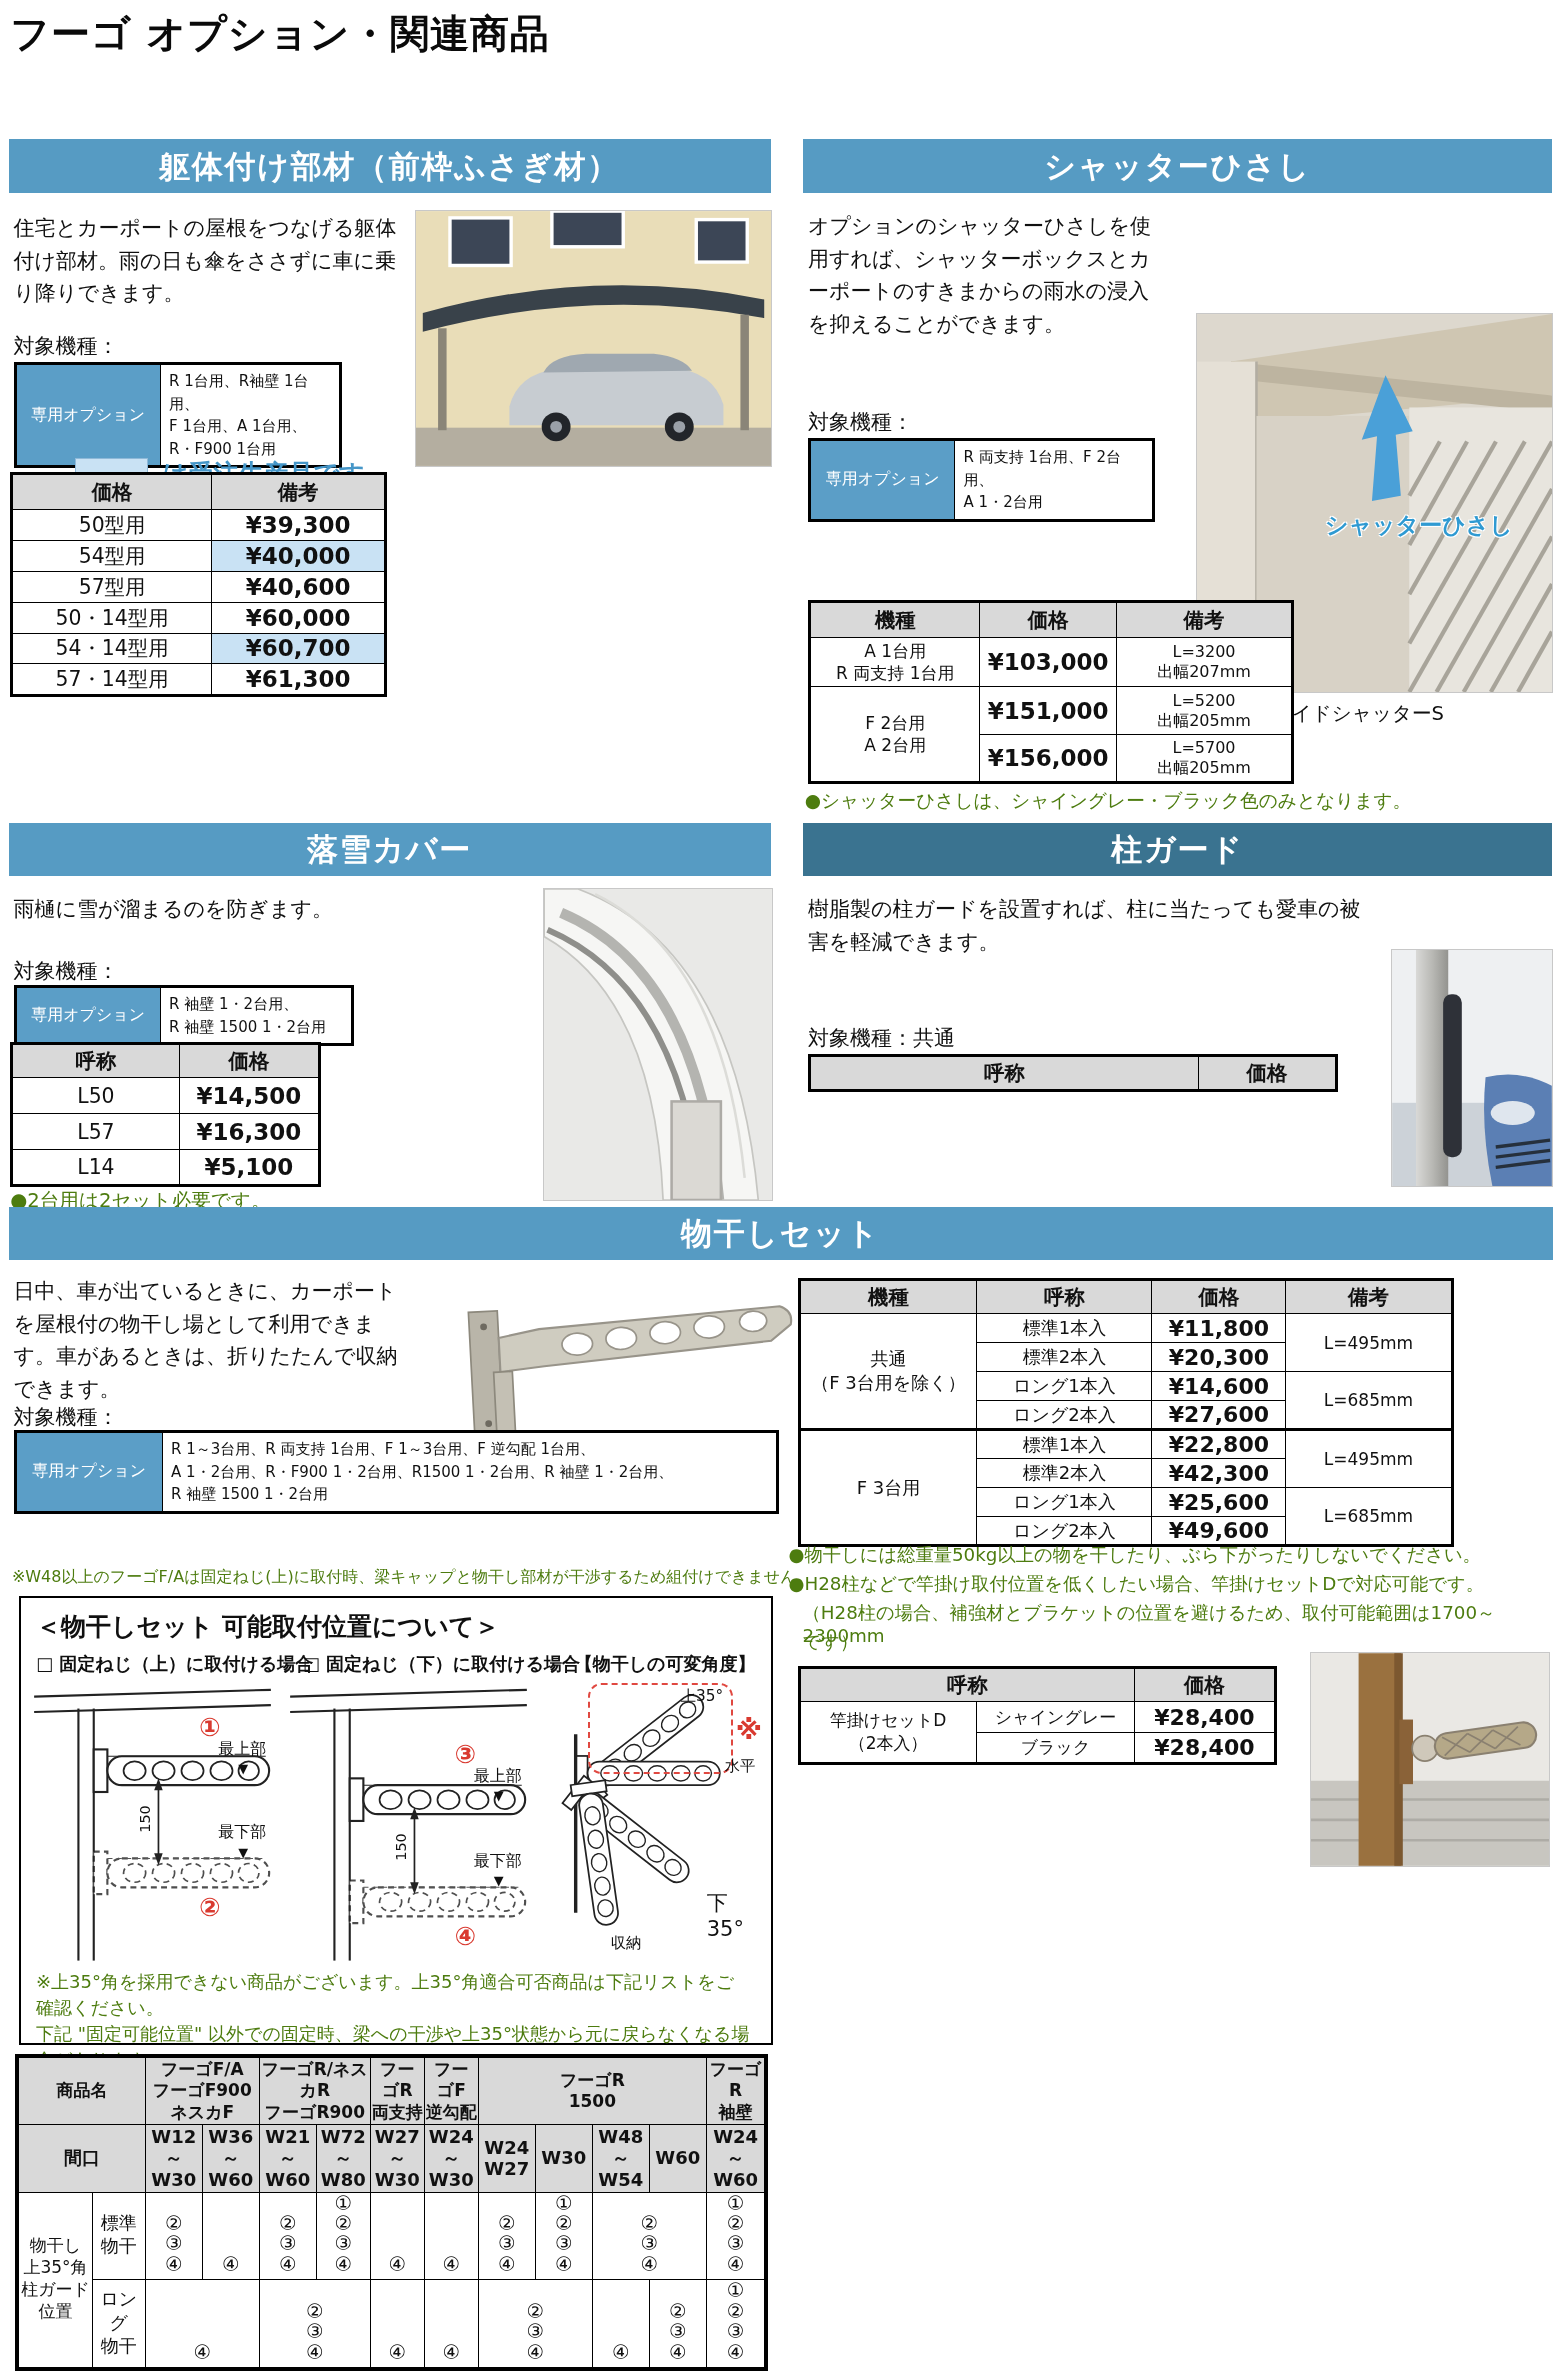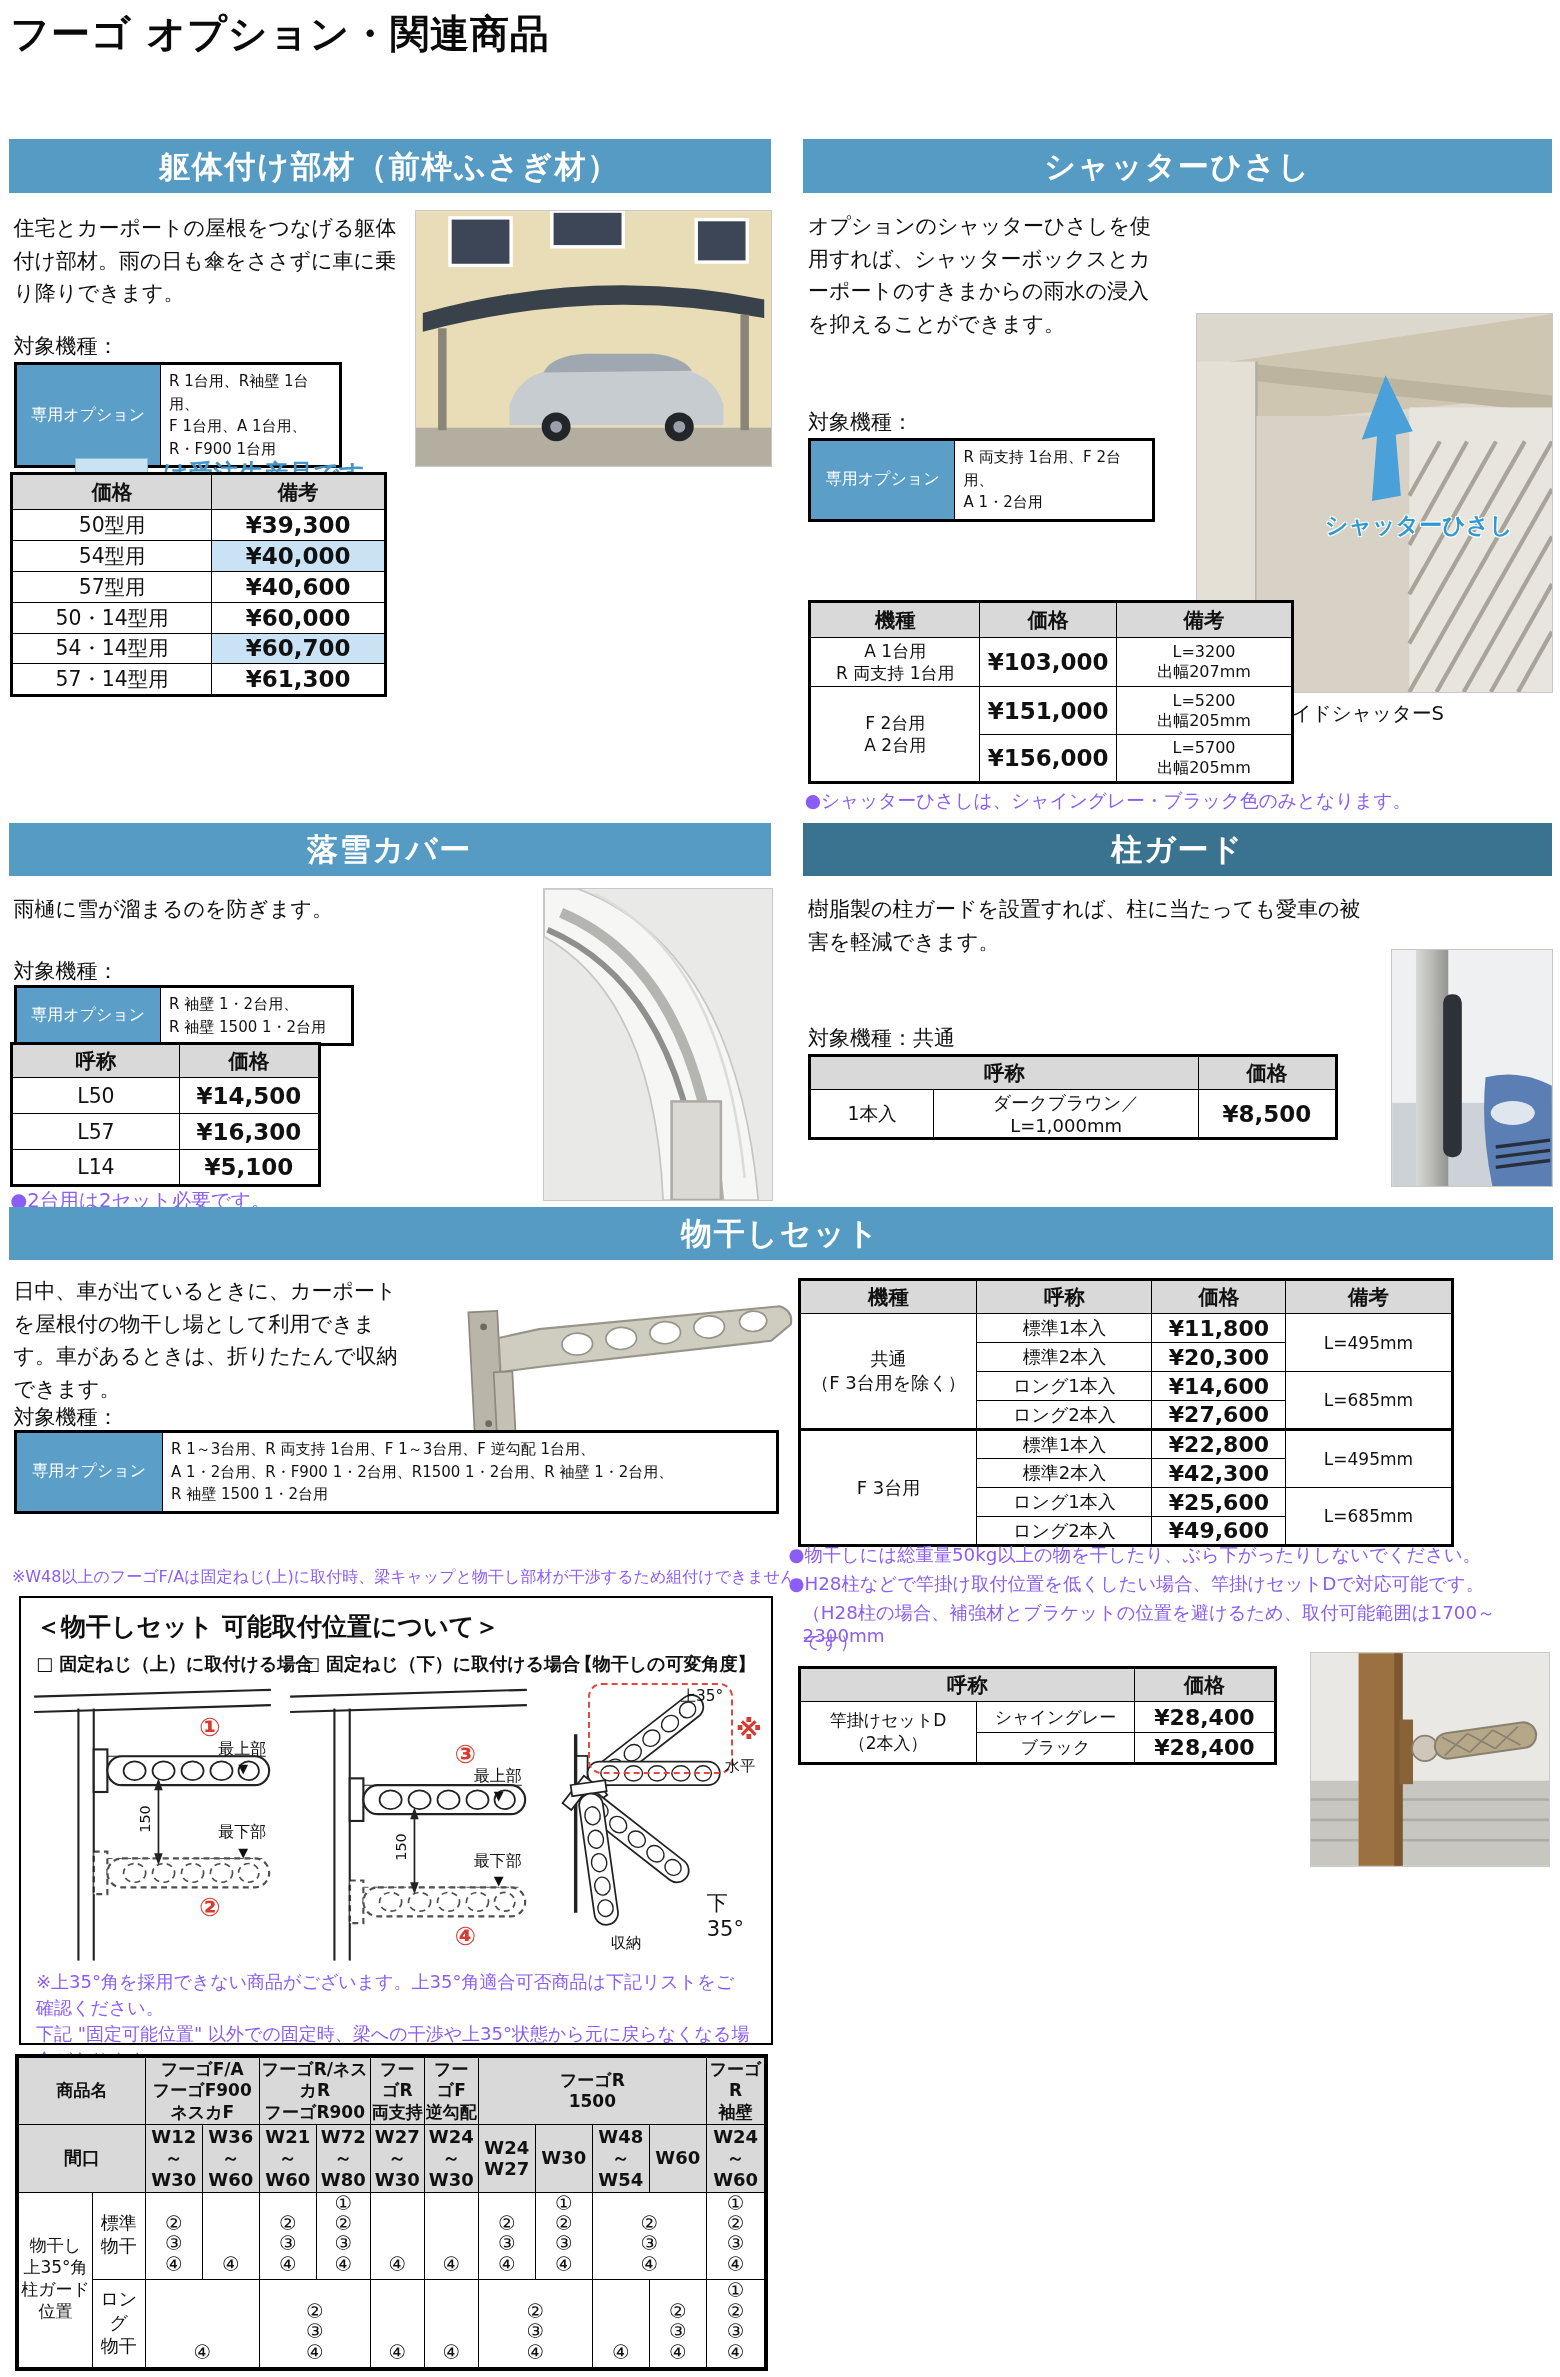--- a/index.html
+++ b/index.html
@@ -20,21 +20,21 @@
   .opt-label{background:#5b9ec7;color:#fff;font-size:16px;text-align:center;padding:5.1px 8.5px;}
   .opt-models{font-size:15px;line-height:1.5;padding:5.1px 8.5px;background:#fff;}
   .ptable{border:3.4px solid #000;background:#fff;}
   .ptable th{border:1.7px solid #000;background:#d9d9d9;font-size:20.4px;font-weight:bold;padding:1.7px 5.1px;}
   .ptable td{border:1.7px solid #000;font-size:20.4px;text-align:center;padding:0.9px 5.1px;}
   .ptable td.price{font-size:23px;font-weight:bold;}
   .ptable td.hl{background:#c9e2f4;}
   .ptable td.small{font-size:16px;line-height:1.25;}
   .ptable td.model{font-size:17px;line-height:1.3;}
   .thick-top td{border-top:3.4px solid #000;}
-  .note{font-size:18.7px;color:#8b5cf6;}
+  .note{font-size:18.7px;color:#4d7c0f;}
   .order-note{display:flex;align-items:center;gap:15.3px;}
   .swatch{width:71px;height:29px;background:#c9e2f4;border:0.9px solid #8fb9d8;}
   .order-text{font-size:25px;font-weight:bold;color:#4596c8;}
   .photo{position:absolute;overflow:hidden;border:0.9px solid #c8c8c8;background:#eee;}
   .caption{font-size:19.6px;color:#101010;}
   .diagram-box{position:absolute;border:2.6px solid #000;background:#fff;}
   .diag-title{font-size:25px;font-weight:bold;color:#101010;}
   .case-label{font-size:18px;font-weight:bold;color:#101010;}
   .diag{position:absolute;}
   .dlabel{position:absolute;font-size:16px;color:#101010;}
@@ -279,25 +279,20 @@
     <div class="abs desc" style="left:5.1px;top:70px;width:570px;">樹脂製の柱ガードを設置すれば、柱に当たっても愛車の被害を軽減できます。</div>
 
     <div class="abs target" style="left:5.1px;top:201px;">対象機種：共通</div>
 
     <table class="ptable abs" style="left:5.1px;top:231px;width:530px;">
       <tbody>
           <tr>
         <th colspan="2" style="width:405px;height:29px;">呼称</th>
         <th style="width:126px;">価格</th>
       </tr>
-      <tr style="height:39px;">
-        <td style="width:112px;font-size:18.7px;">1本入</td>
-        <td style="font-size:18px;">ダークブラウン／L=1,000mm</td>
-        <td class="price">¥8,500</td>
-      </tr>
     </tbody>
       </table>
 
     <div class="photo" style="left:588px;top:126px;width:160px;height:236px;">
       <svg width="160" height="236" viewBox="0 0 188 278">
         <defs>
           <linearGradient id="poleg" x1="0" y1="0" x2="1" y2="0">
             <stop offset="0" stop-color="#d9d9d7"></stop>
             <stop offset="0.5" stop-color="#b9b9b5"></stop>
             <stop offset="1" stop-color="#93938f"></stop>

